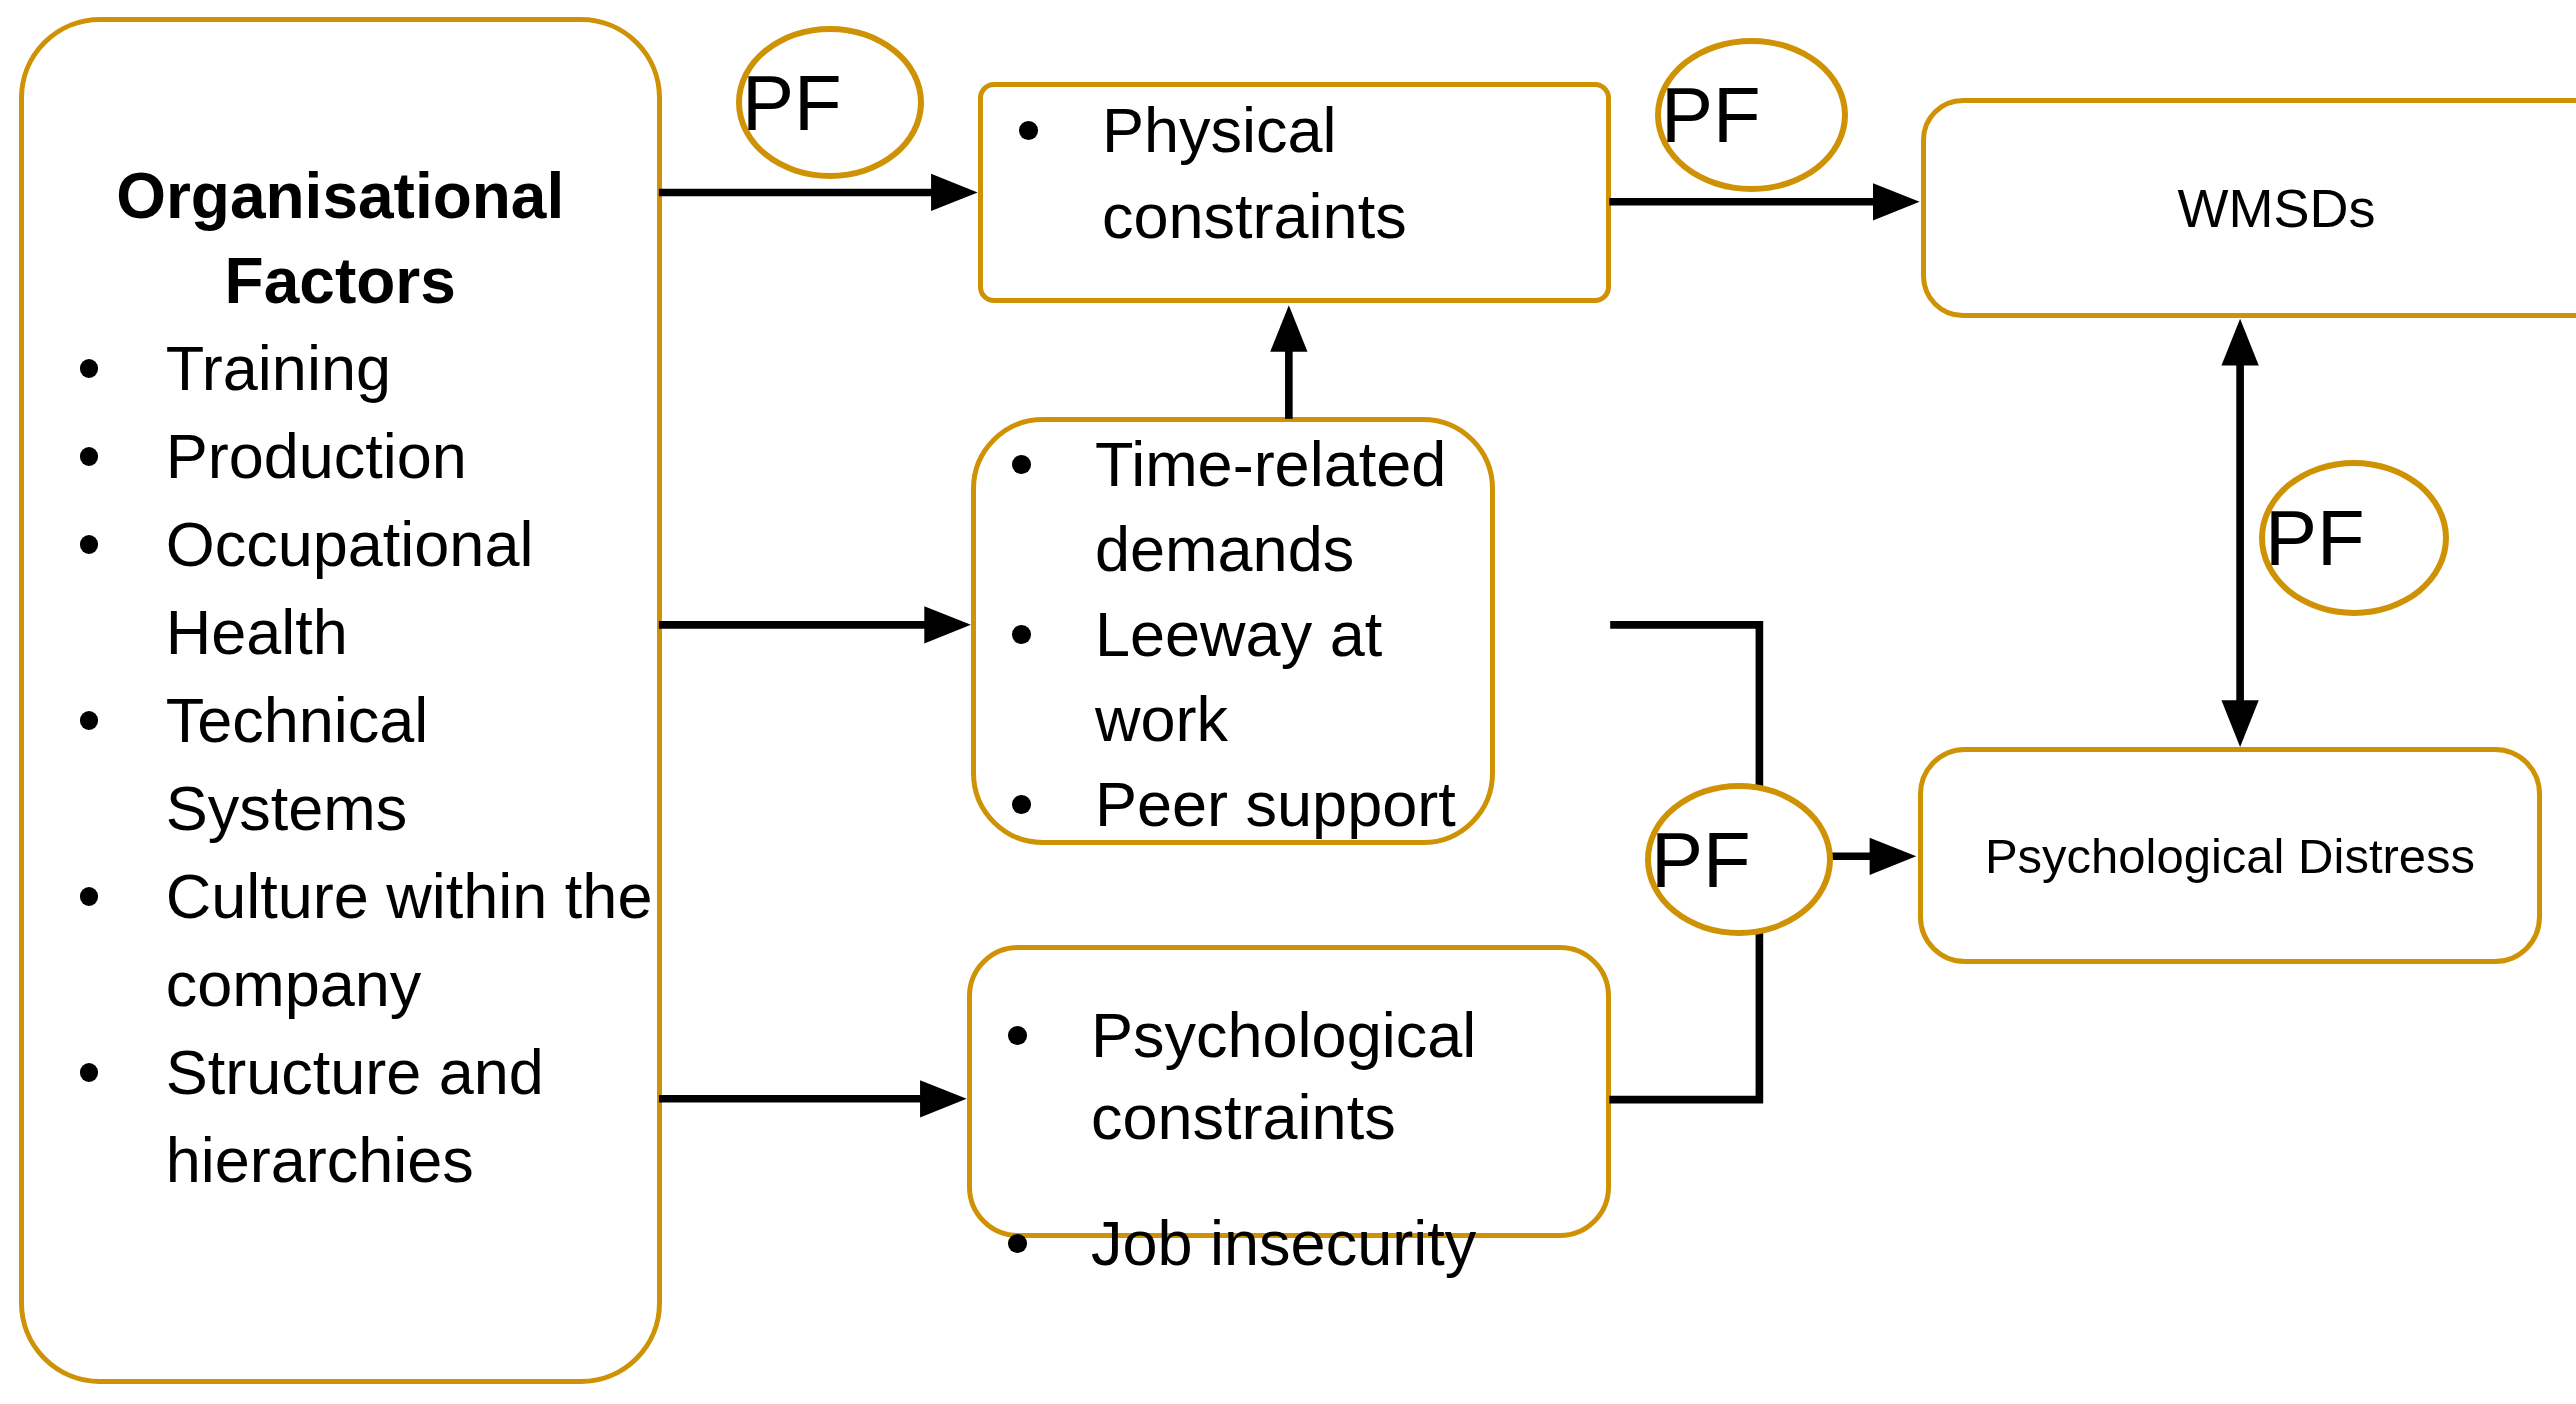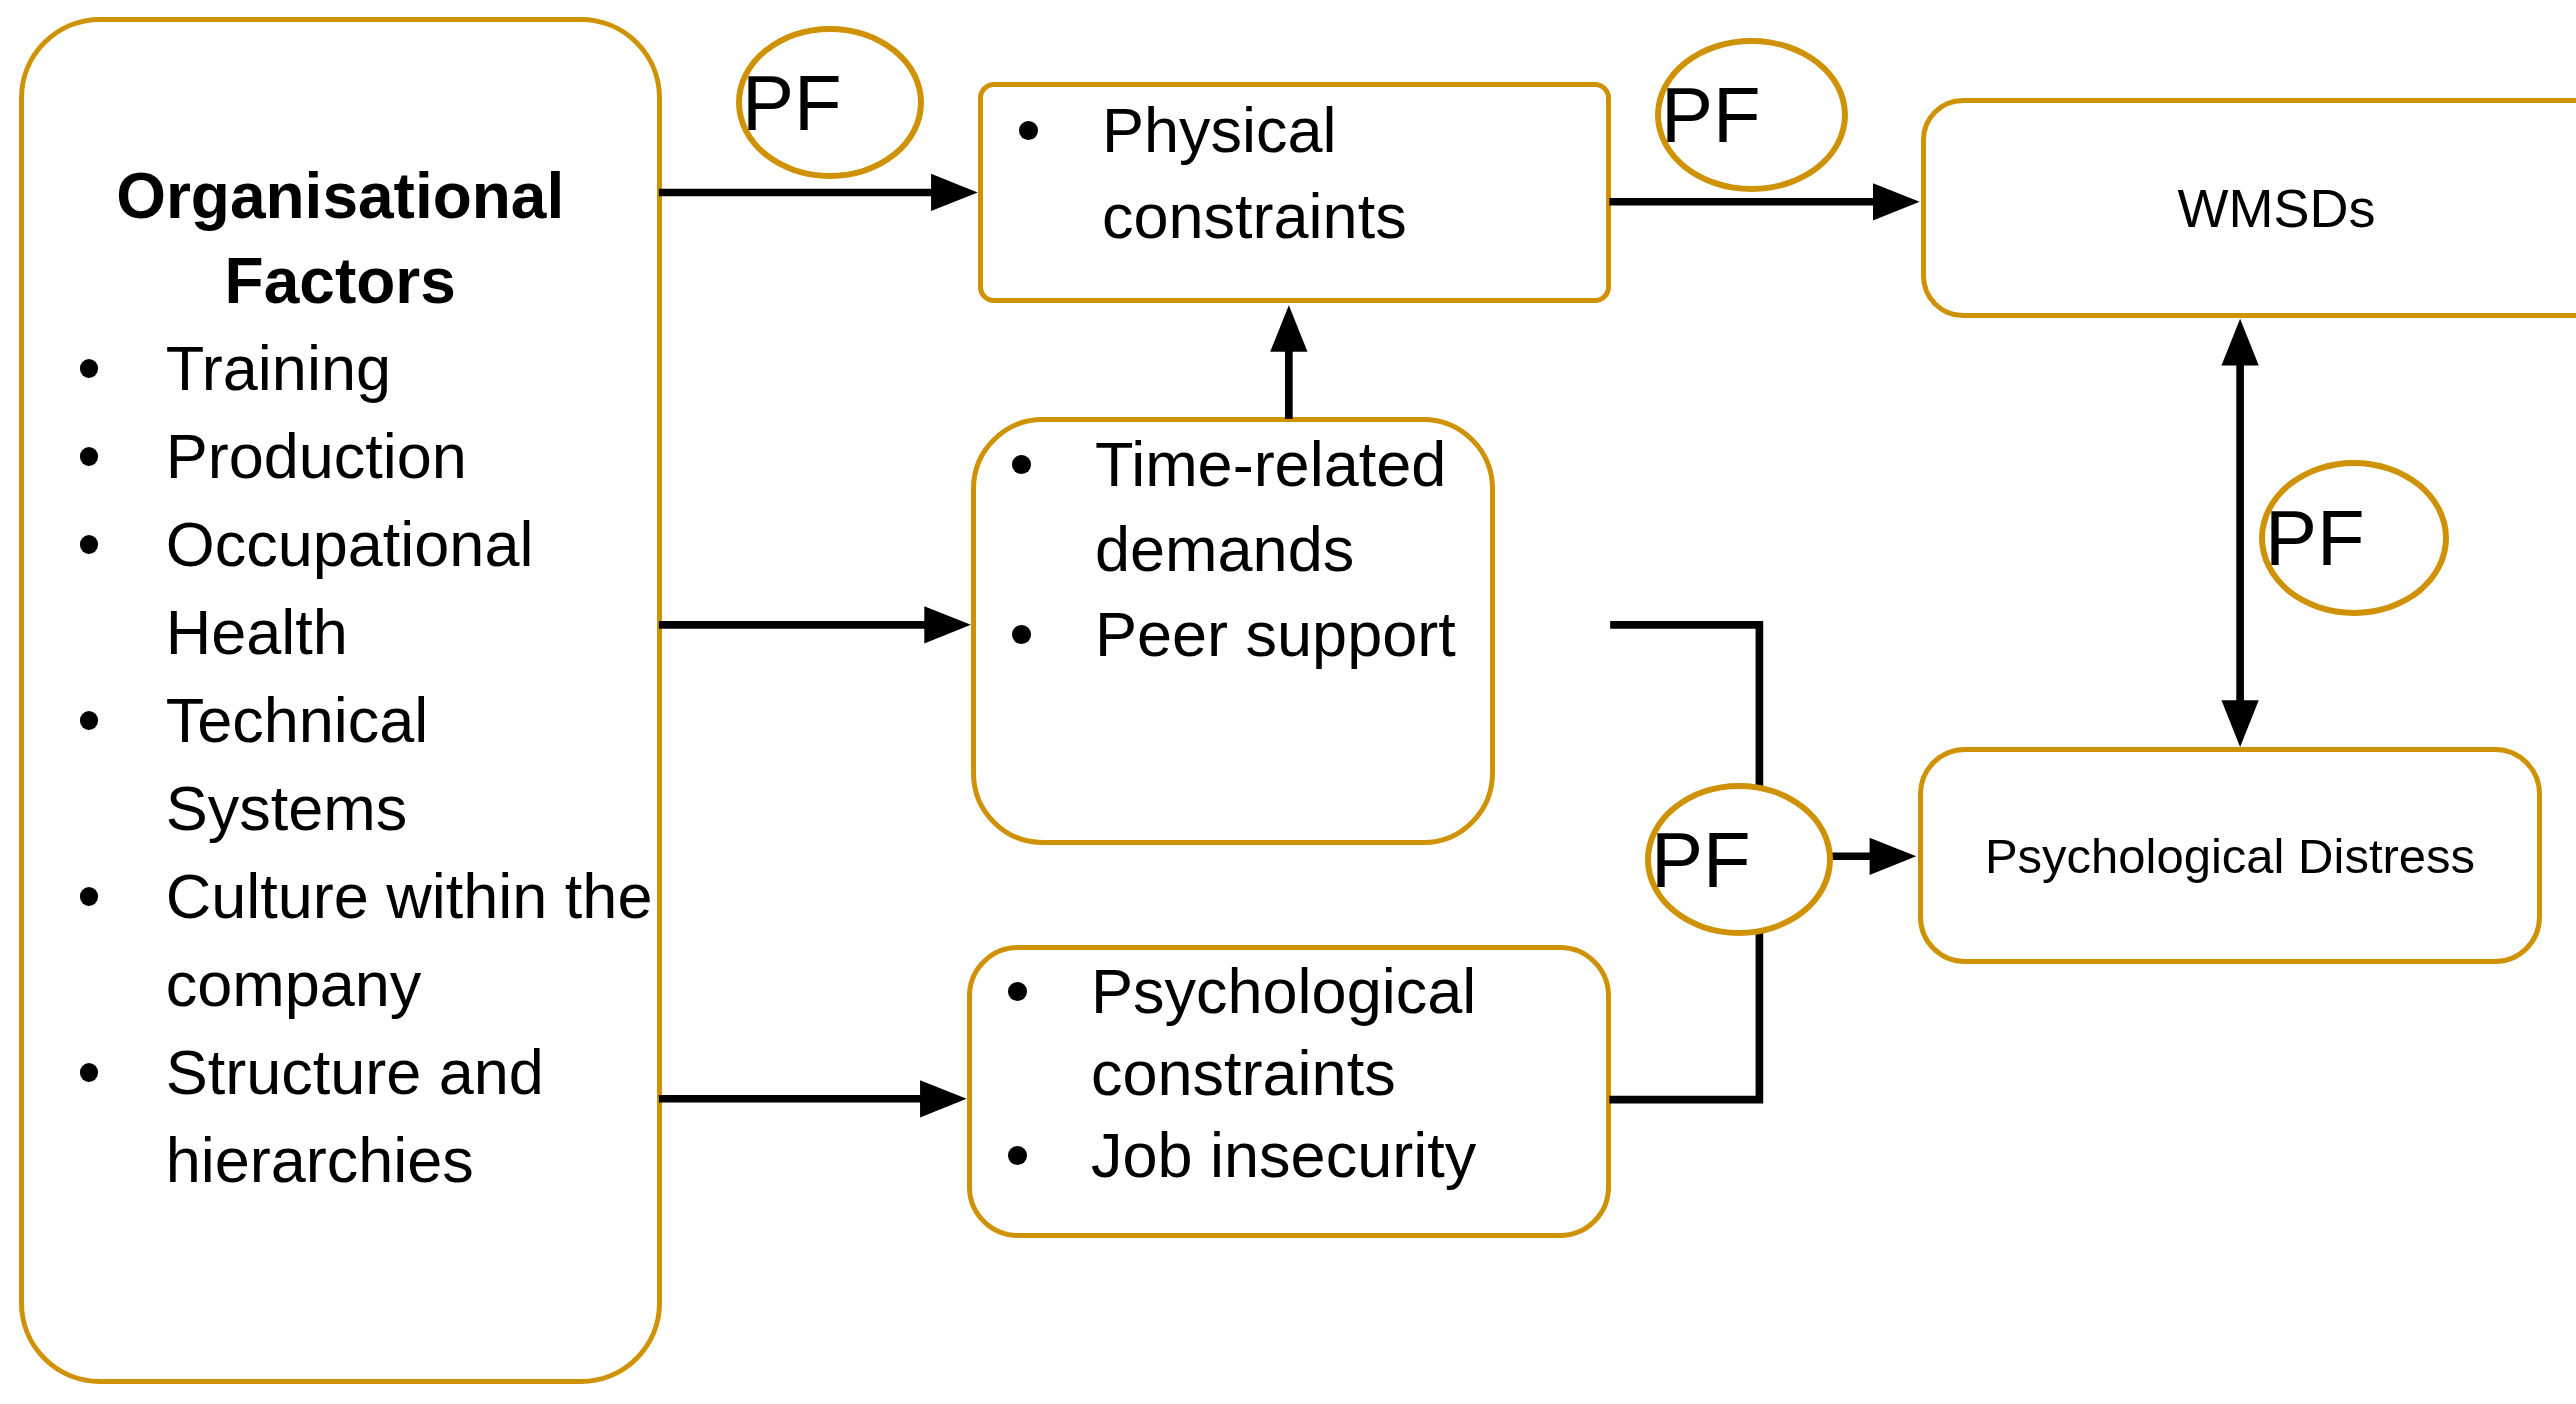--- a/index.html
+++ b/index.html
@@ -55,21 +55,21 @@
   .phys{left:978px;top:82px;width:633px;height:221px;border-radius:16px;}
   .phys-list{margin-top:18px;padding-right:20.4px;}
   .phys-list li{padding-left:119px;line-height:86px;}
   .phys-list li::before{left:36px;top:34px;}
   .time{left:971px;top:417px;width:524px;height:428px;border-radius:72px;}
   .time-list{margin-top:46px;padding-right:20.4px;}
   .time-list li{padding-left:119px;line-height:85px;}
   .time-list li::before{left:36px;top:33px;}
   .psy{left:967px;top:945px;width:644px;height:293px;border-radius:51px;}
   .psy-list{margin-top:31px;padding-right:20.4px;}
-  .psy-list li{padding-left:119px;line-height:82px;}
+  .psy-list li{padding-left:119px;line-height:82px;margin-top:44px;}
   .psy-list li::before{left:36px;top:32px;}
   
   .outcome{display:flex;align-items:center;justify-content:center;text-align:center;}
   .wmsds{left:1921px;top:98px;width:711px;height:220px;border-radius:42px;font-size:54px;}
   .dist{left:1918px;top:747px;width:624px;height:217px;border-radius:47px;font-size:49px;}
   
   .pf1{left:736px;top:26px;width:188px;height:153px;}
   .pf2{left:1655px;top:38px;width:193px;height:154px;}
   .pf3{left:1645px;top:783px;width:188px;height:153px;}
   .pf4{left:2259px;top:460px;width:190px;height:156px;}
@@ -93,20 +93,21 @@
 
   <div class="gbox phys">
     <ul class="blist phys-list">
       <li><span>Physical constraints</span></li>
     </ul>
   </div>
 
   <div class="gbox time">
     <ul class="blist time-list">
       <li><span>Time-related demands</span></li>
+      <li><span>Leeway at work</span></li>
       <li><span>Peer support</span></li>
     </ul>
   </div>
 
   <div class="gbox psy">
     <ul class="blist psy-list">
       <li><span>Psychological constraints</span></li>
       <li><span>Job insecurity</span></li>
     </ul>
   </div>

